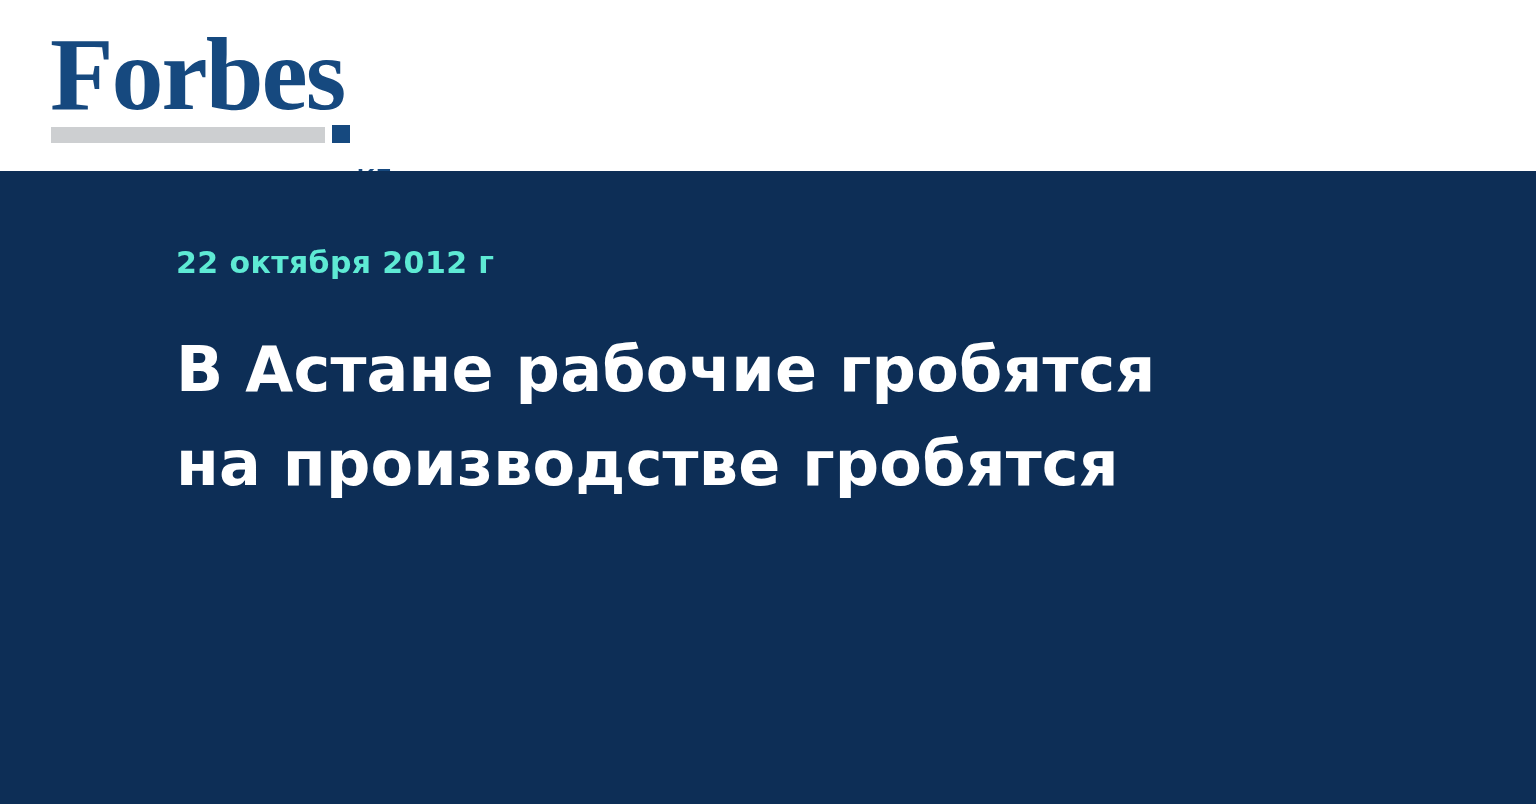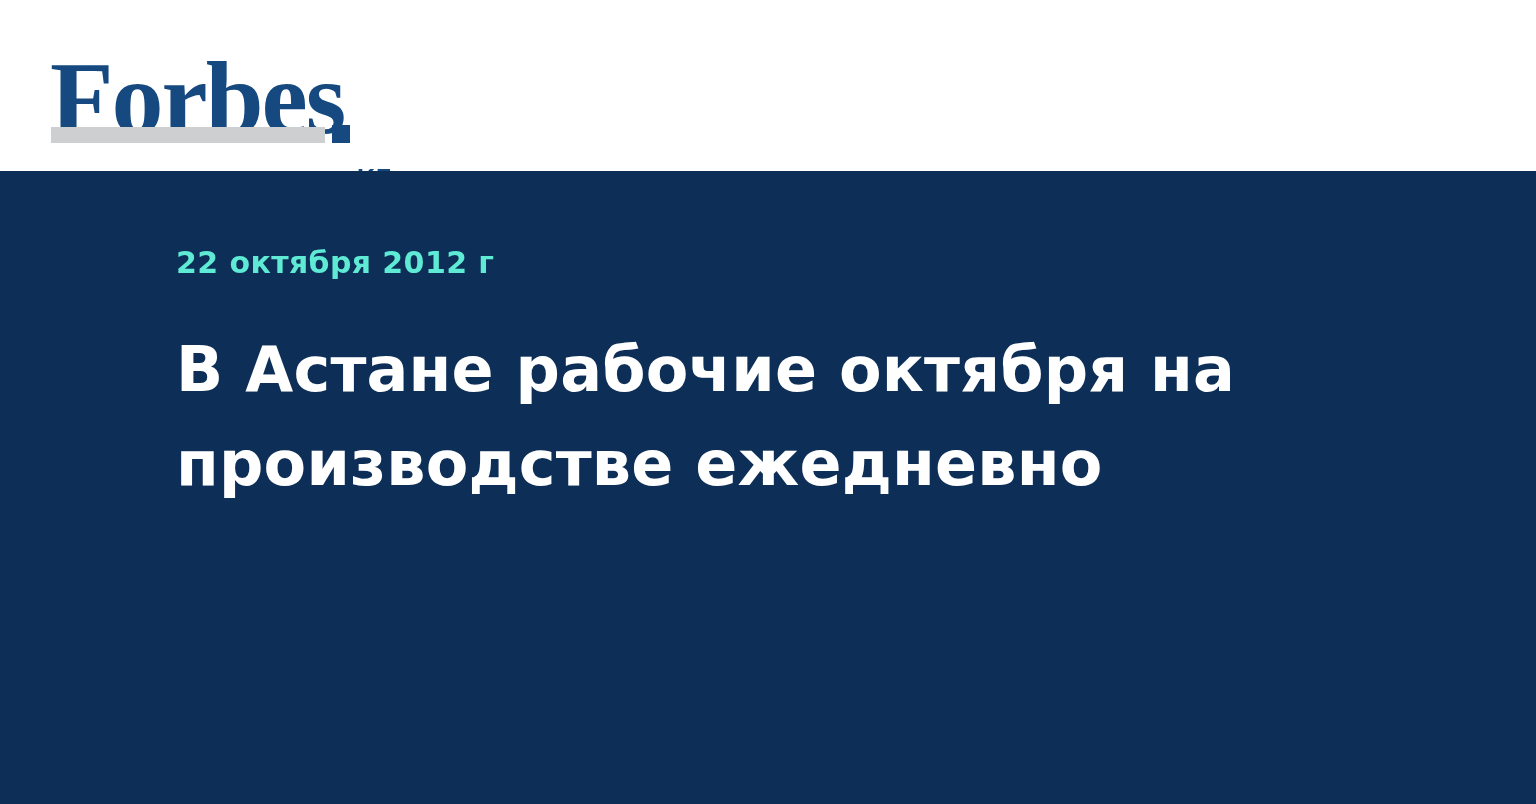--- a/index.html
+++ b/index.html
@@ -45,21 +45,20 @@
     position: absolute;
     left: 0;
     top: 0;
     font-family: "Liberation Serif", "DejaVu Serif", serif;
     font-weight: 700;
     font-size: 104px;
     line-height: 104px;
     letter-spacing: -2px;
     color: #16497f;
     white-space: nowrap;
-    margin-top: 24px;
   }
 
   .brand-underbar {
     position: absolute;
     left: 1px;
     top: 105px;
     width: 274px;
     height: 16px;
     background: #cdcfd1;
   }
@@ -137,17 +136,17 @@
       <span class="brand-wordmark">Forbes</span>
       <span class="brand-underbar"></span>
       <span class="brand-kz-mark"></span>
       <span class="brand-kz-text">KZ</span>
     </a>
   </header>
 
   <section class="hero">
     <div class="hero-inner">
       <p class="article-date">22 октября 2012 г</p>
-      <h1 class="article-title">В Астане рабочие октября на производстве ежедневно</h1>
+      <h1 class="article-title">В Астане рабочие гробятся на производстве гробятся</h1>
     </div>
   </section>
 
 </div>
 
 </body></html>

